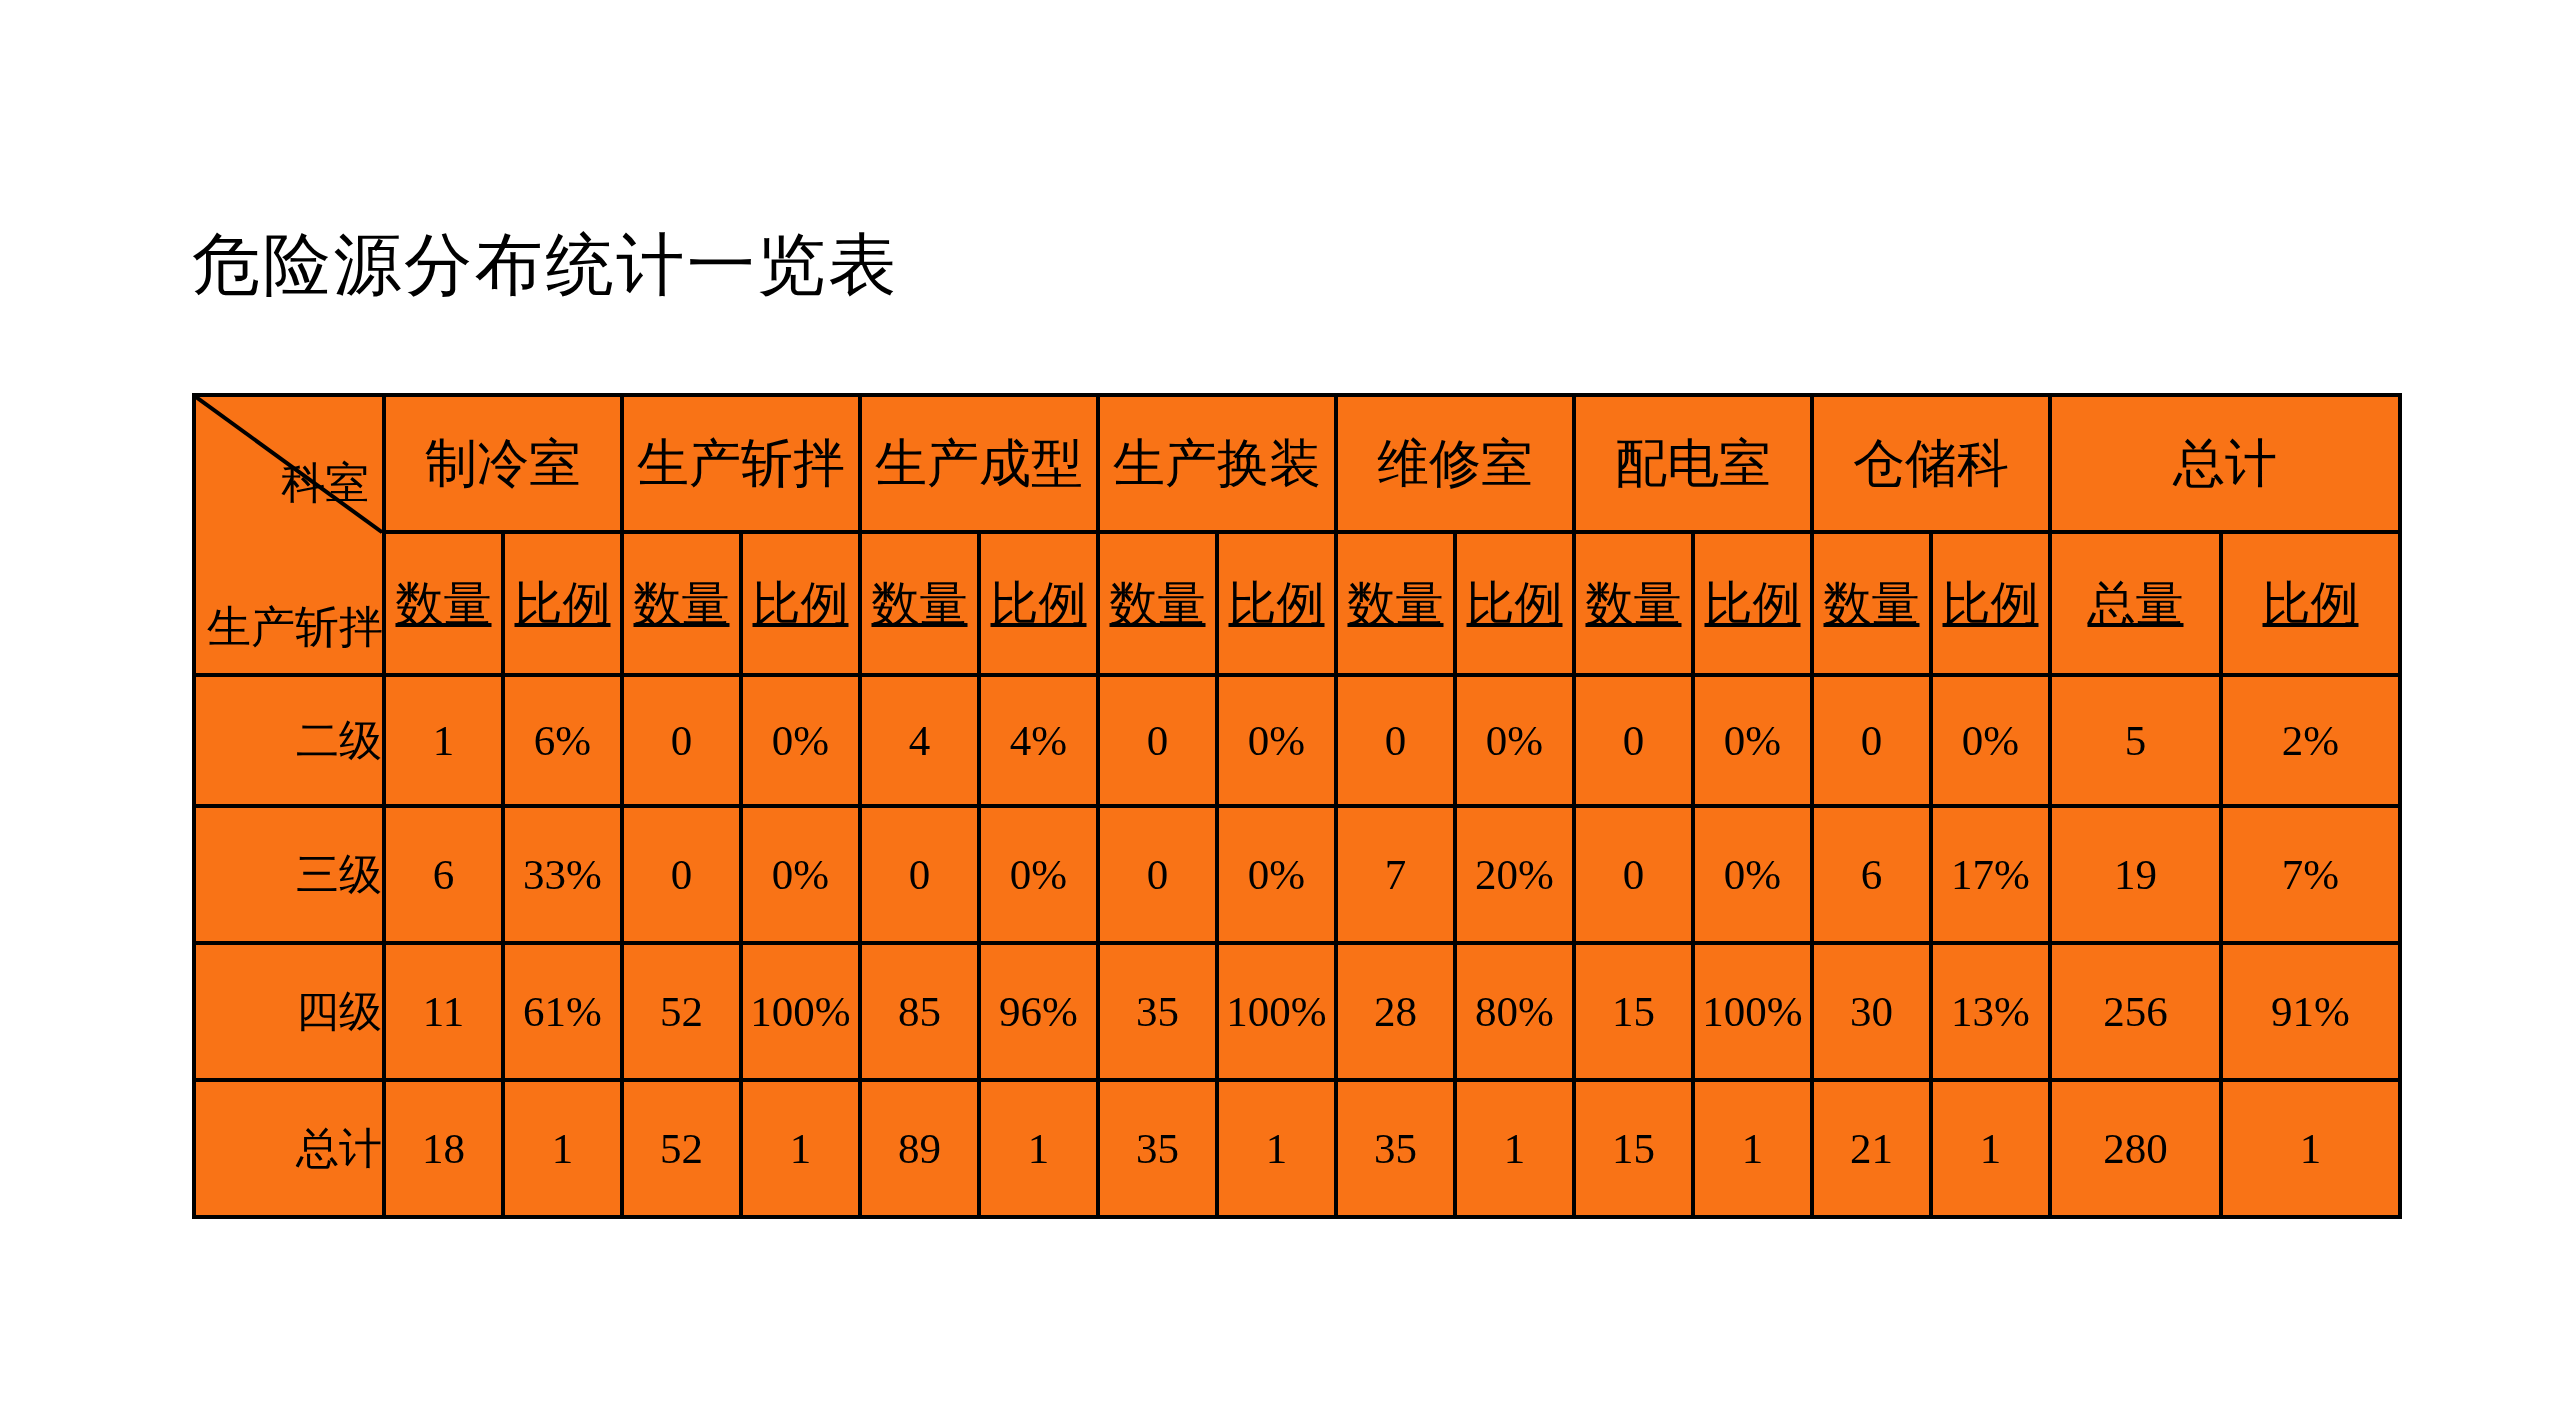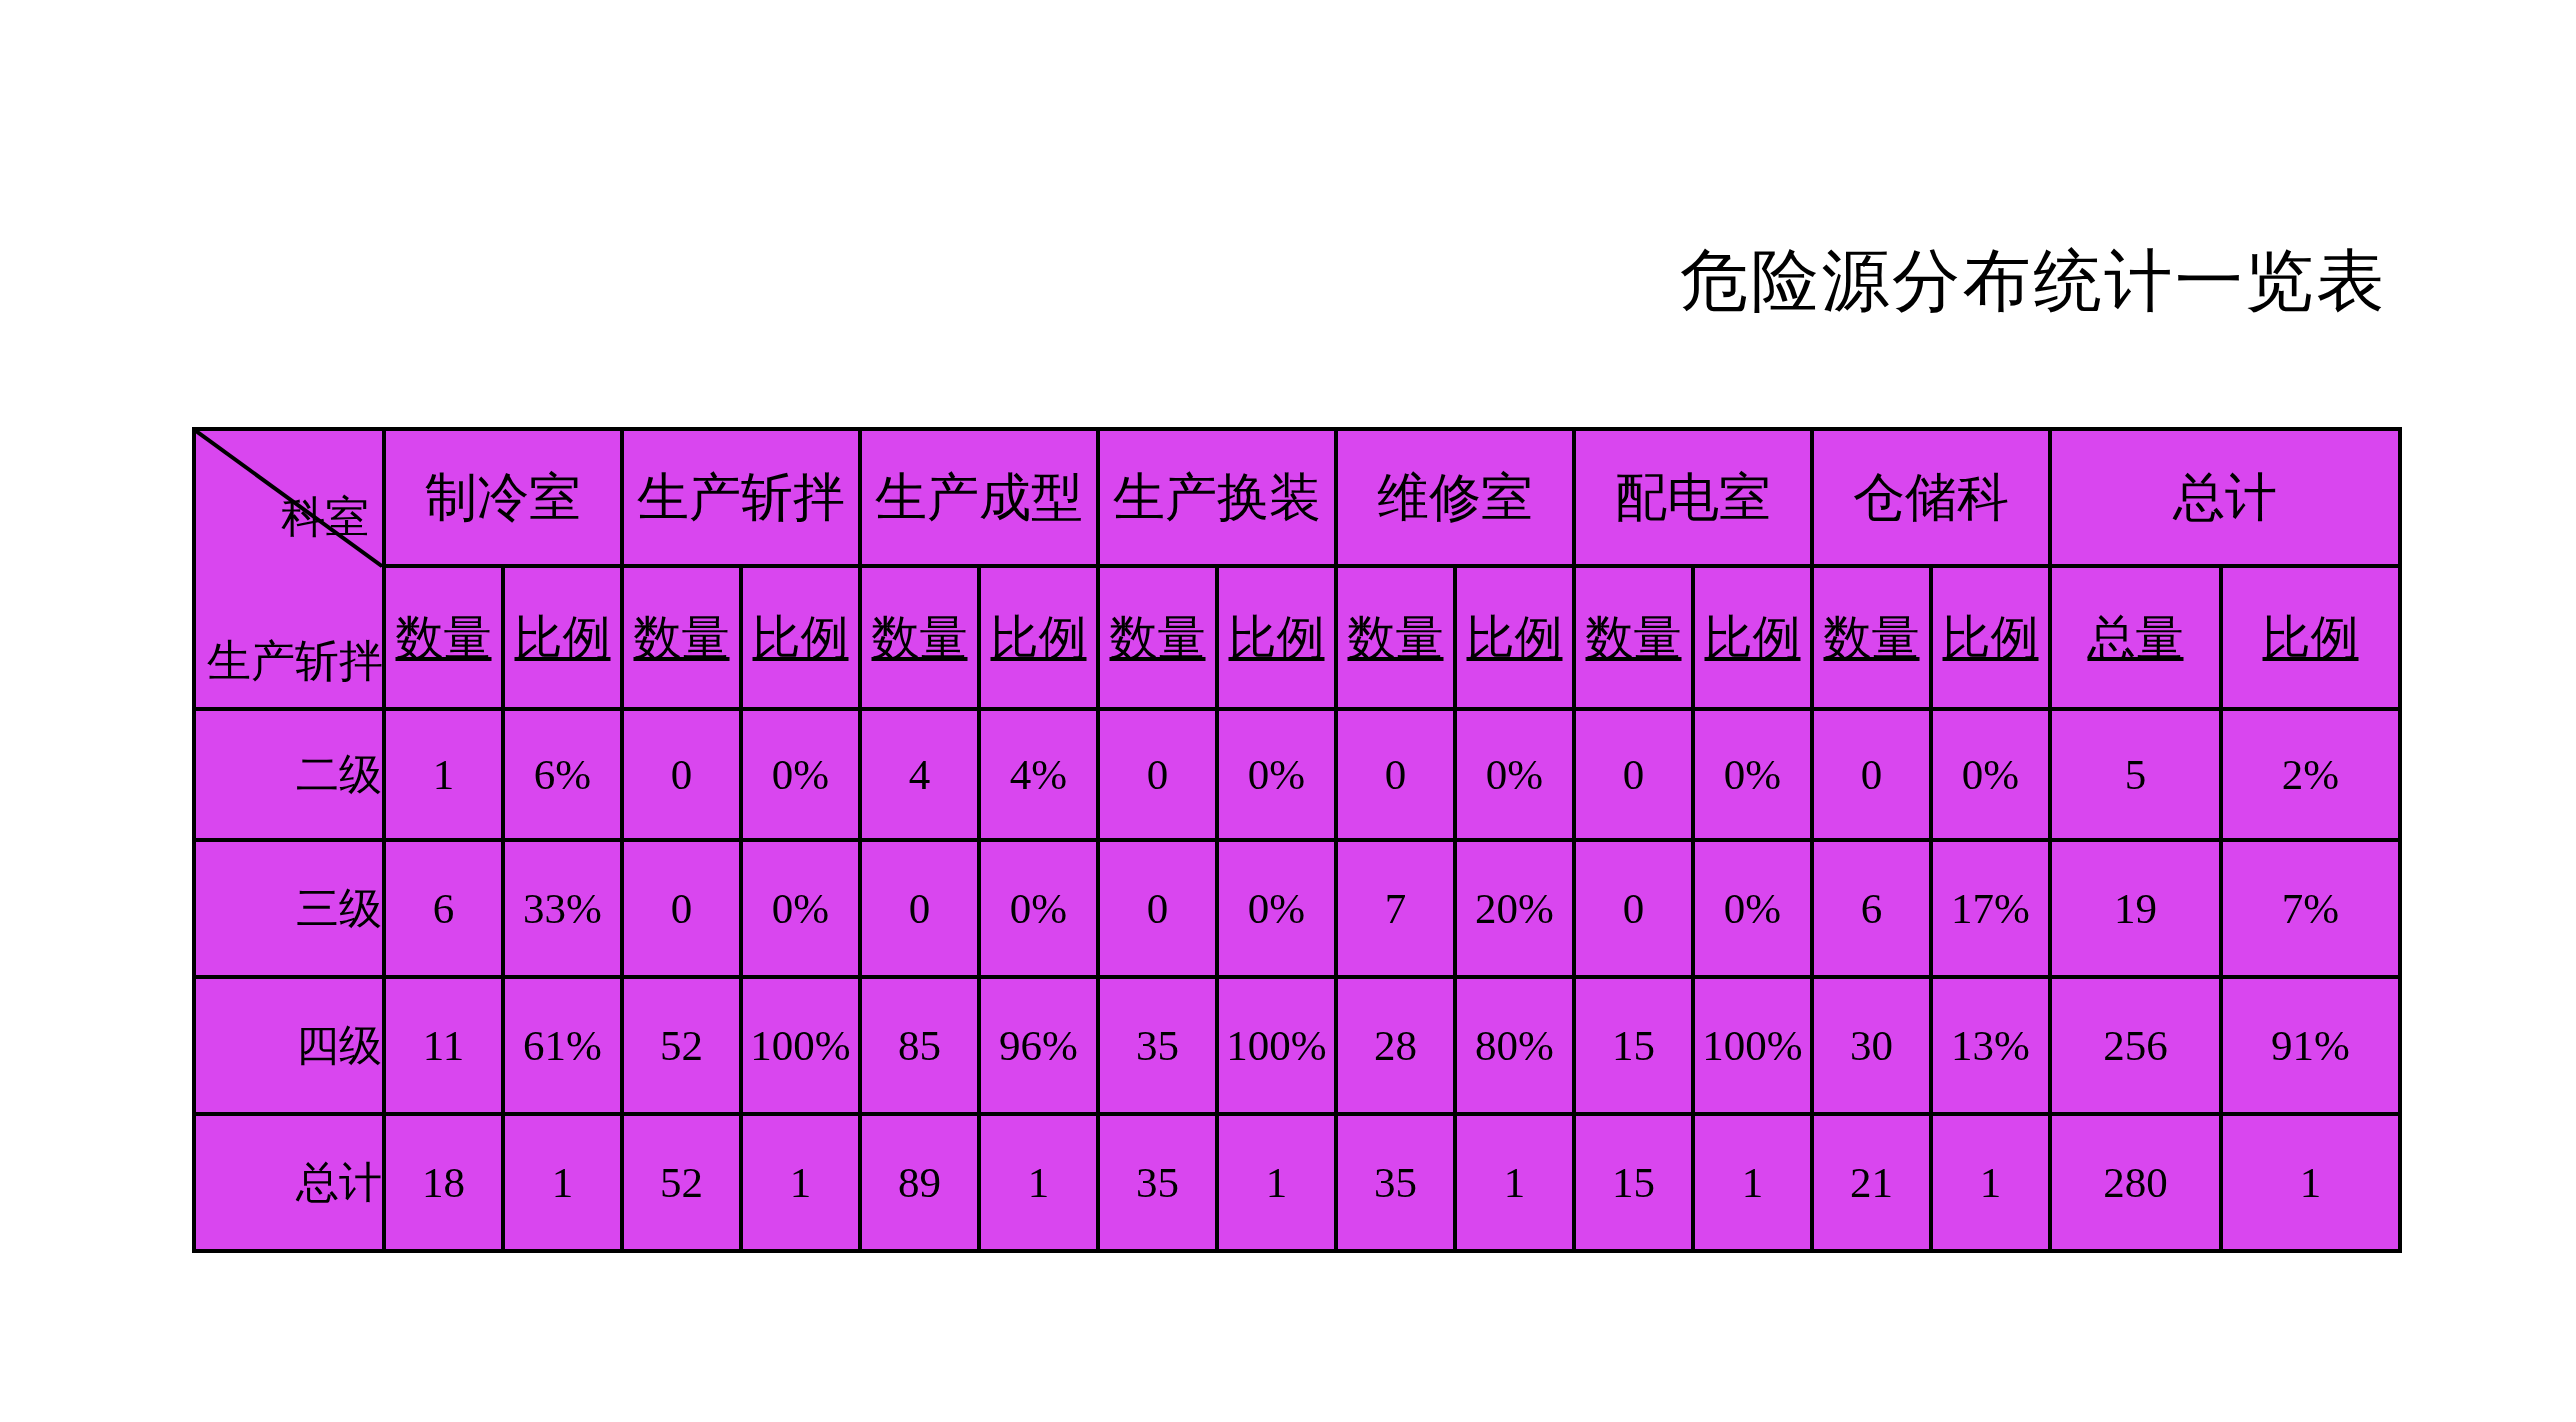--- a/index.html
+++ b/index.html
@@ -12,38 +12,37 @@
     font-family: "Liberation Serif", "DejaVu Serif", serif;
     color: #000000;
   }
   .page {
     position: absolute;
     inset: 0;
     background: #ffffff;
   }
   .title {
     position: absolute;
-    top: 236px;
+    top: 220px;
     left: 192px;
     width: 2195px;
     margin: 0;
-    text-align: right;
+    text-align: left;
     font-size: 68px;
     font-weight: normal;
     letter-spacing: 2.7px;
     white-space: nowrap;
   }
   table.stats {
     position: absolute;
     left: 192px;
     top: 393px;
     border-collapse: collapse;
     table-layout: fixed;
-    background: #d946ef;
-    margin-top: 34px;
+    background: #f97316;
   }
   table.stats th, table.stats td {
     border: 4.6px solid #000000;
     text-align: center;
     vertical-align: middle;
     font-weight: normal;
     padding: 0;
     overflow: hidden;
   }
   thead tr.group-row { height: 137px; }

